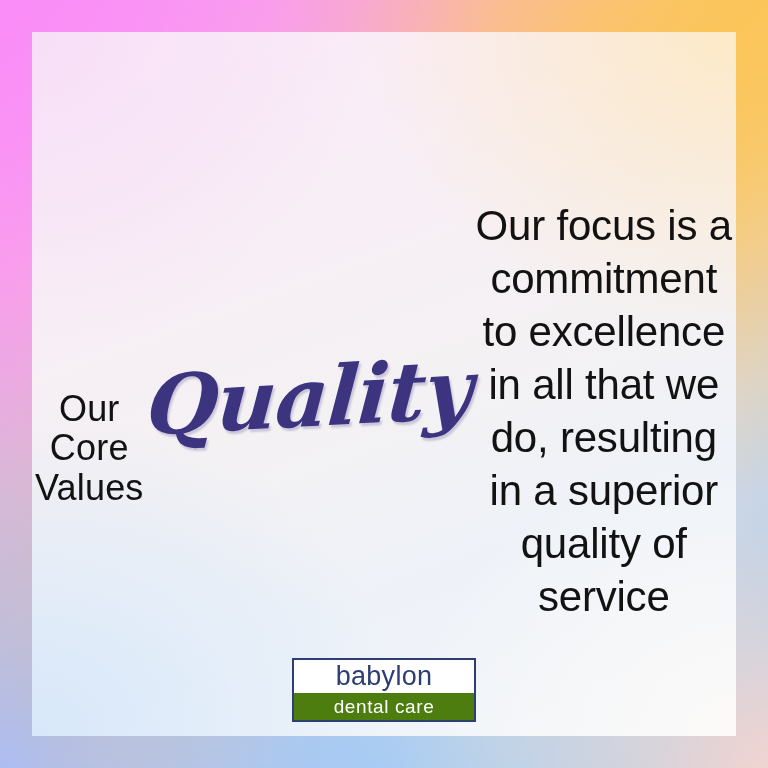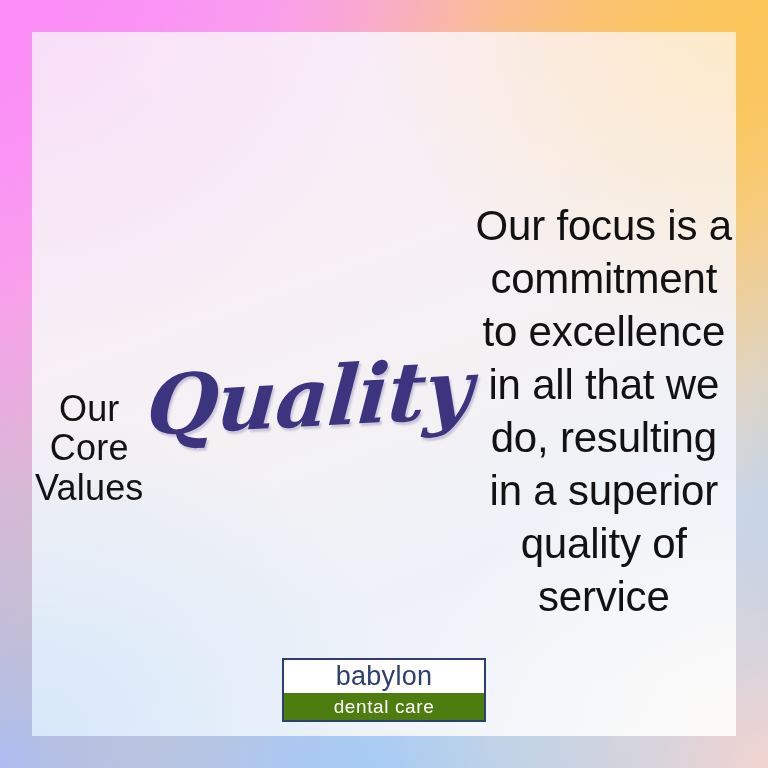--- a/index.html
+++ b/index.html
@@ -91,21 +91,21 @@
     text-align:center;
     letter-spacing:-.2px;
   }
 
   
   .logo{
     position:absolute;
     left:50%;
     transform:translateX(-50%);
     top:626px;
-    width:204px;
+    width:184px;
     border:2px solid #2d3f72;
     background:#ffffff;
     overflow:hidden;
   }
   .logo-top{
     height:33px;
     background:#ffffff;
     display:flex; align-items:center; justify-content:center;
   }
   .logo-top span{

